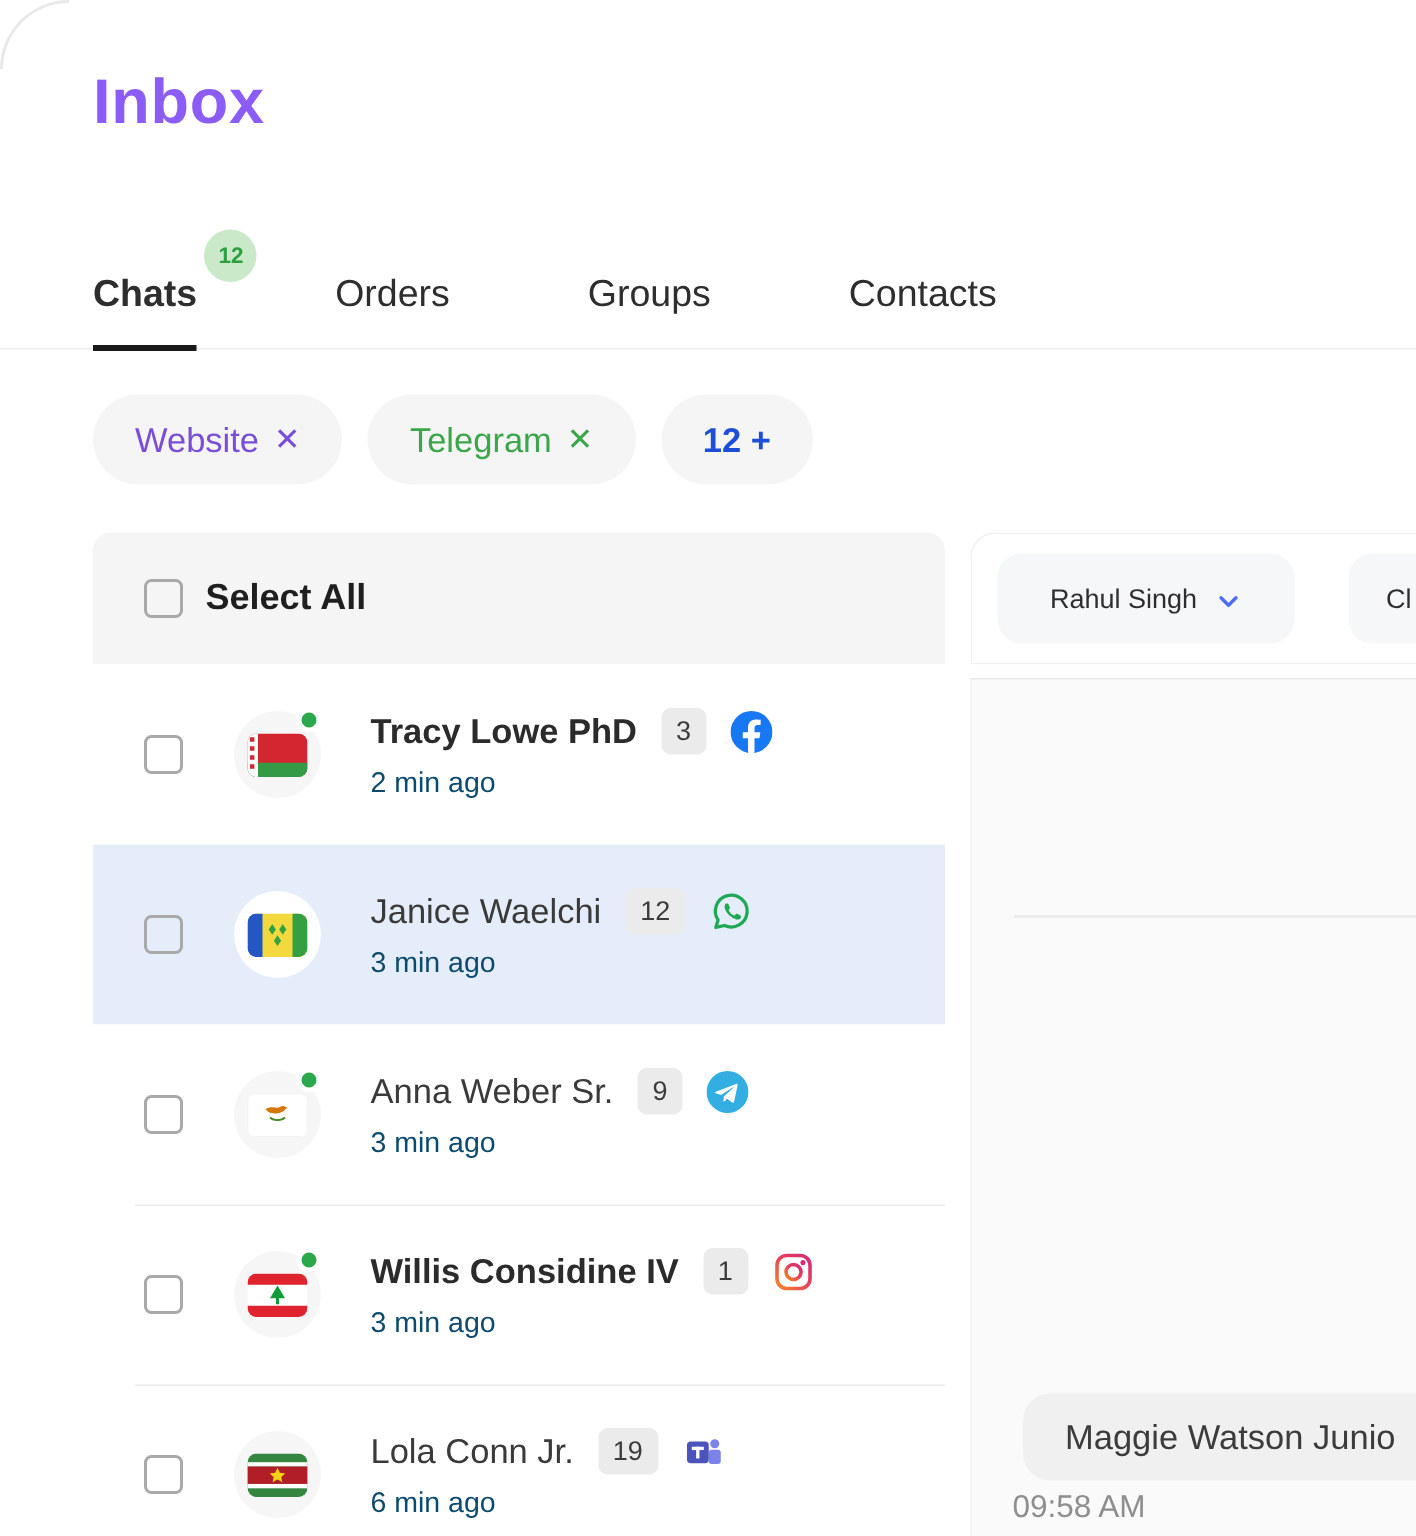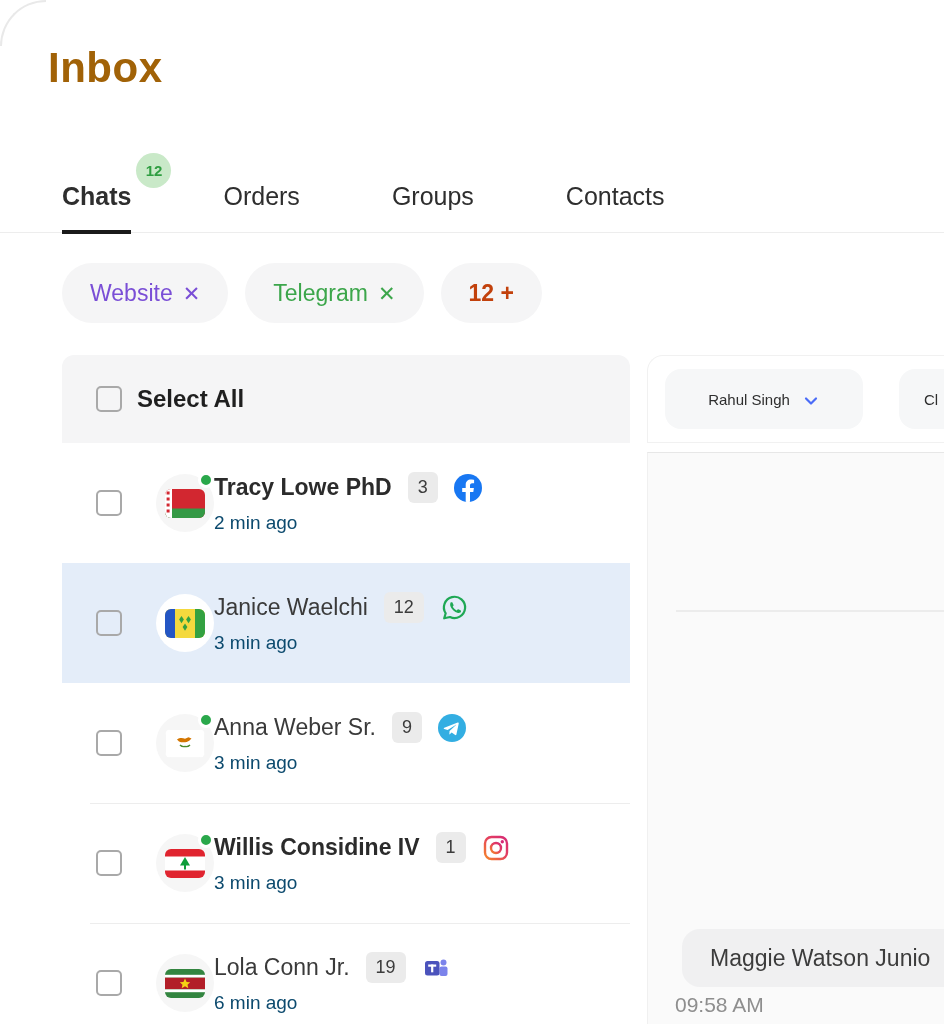--- a/index.html
+++ b/index.html
@@ -3,73 +3,73 @@
 <meta charset="utf-8">
 <style>
   * { margin:0; padding:0; box-sizing:border-box; }
   html,body { background:#fff; }
   body { font-family:"Liberation Sans", sans-serif; color:#2d2d2d; }
   .page { position:relative; width:944px; height:1024px; background:#fff; overflow:hidden; }
 
   .corner { position:absolute; top:0; left:0; width:46px; height:46px;
     border-top-left-radius:46px; border-top:2px solid #e9e9e9; border-left:2px solid #e9e9e9; }
 
-  .title { position:absolute; left:48px; top:44px; font-size:42px; font-weight:800;
-    letter-spacing:.5px; color:#a16207; }
+  .title { position:absolute; left:62px; top:44px; font-size:42px; font-weight:800;
+    letter-spacing:.5px; color:#8b5cf6; }
 
   
   .tabs-border { position:absolute; left:0; right:0; top:232px; height:1px; background:#ededed; }
   .tabs { position:absolute; left:62px; top:160px; height:73px; display:flex; align-items:center; }
   .tab { position:relative; font-size:25px; color:#2e2e2e; margin-right:92px; cursor:pointer; height:73px;
     display:flex; align-items:center; }
   .tab.active { font-weight:700; }
   .tab.active::after { content:""; position:absolute; left:0; bottom:-1px; width:100%; height:4px; background:#1a1a1a; }
   .tab-badge { position:absolute; top:-7px; right:-40px; width:35px; height:35px; border-radius:50%;
     background:#c9e9c8; color:#2f9e41; font-size:15px; font-weight:700;
     display:flex; align-items:center; justify-content:center; }
 
   
   .chips { position:absolute; left:62px; top:263px; display:flex; gap:17px; }
   .chip { height:60px; border-radius:30px; background:#f5f5f6; display:flex; align-items:center;
     padding:0 28px; font-size:23px; gap:10px; cursor:pointer; }
   .chip .x { font-size:21px; margin-top:1px; }
   .chip.purple { color:#7a4ed6; }
   .chip.green { color:#3ca64b; }
-  .chip.plain { color:#c2410c; font-weight:600; }
+  .chip.plain { color:#1d4ed8; font-weight:600; }
 
   
   .list { position:absolute; left:62px; top:355px; width:568px; }
   .list-header { height:88px; background:#f5f5f6; border-radius:12px 12px 0 0;
     display:flex; align-items:center; padding-left:34px; }
   .cb { width:26px; height:26px; border:2px solid #a9a9a9; border-radius:5px; flex:0 0 26px; cursor:pointer; background:transparent; }
   .list-header .label { margin-left:15px; font-size:24px; font-weight:700; color:#1f1f1f; }
 
   .row { position:relative; height:120px; display:flex; align-items:center; padding-left:34px; background:#fff; cursor:pointer; }
   .row.selected { background:#e4edf9; }
   .row.divided::before { content:""; position:absolute; top:0; left:28px; right:0; height:1px; background:#ededed; }
 
   .avatar { position:relative; margin-left:34px; width:58px; height:58px; border-radius:50%;
     background:#f6f6f6; display:flex; align-items:center; justify-content:center; flex:0 0 58px; }
   .row.selected .avatar { background:#fff; }
   .dot { position:absolute; top:-2px; right:0px; width:16px; height:16px; border-radius:50%;
     background:#2aa84b; border:3px solid #fff; }
 
-  .meta { }
+  .meta { margin-left:33px; }
   .line1 { display:flex; align-items:center; gap:16px; }
   .name { font-size:23px; color:#3a3a3a; }
   .name.bold { font-weight:700; color:#2b2b2b; }
   .unread { background:#ebebeb; border-radius:6px; padding:5px 10px; font-size:18px; color:#3c3c3c; }
   .time { margin-top:9px; font-size:19px; color:#0c4a6e; }
   .chan { width:28px; height:28px; display:block; }
 
   
   .conv-header { position:absolute; left:647px; top:355px; width:297px; height:88px; background:#fff;
     border:1px solid #f1f1f1; border-right:none; border-radius:16px 0 0 0; }
   .pill { position:absolute; top:13px; height:60px; background:#f6f7f8; border-radius:16px;
-    display:flex; align-items:center; justify-content:center; font-size:15px; color:#2e2e2e; cursor:pointer; gap:12px; }
+    display:flex; align-items:center; justify-content:center; font-size:18px; color:#2e2e2e; cursor:pointer; gap:12px; }
   .pill.assignee { left:17px; width:198px; }
   .pill.secondary { left:251px; width:130px; justify-content:flex-start; padding-left:25px; }
   .chev { width:18px; height:18px; margin-top:3px; }
 
   .conv-body { position:absolute; left:647px; top:452px; width:297px; height:581px; background:#fafafa;
     border-top:1px solid #e7e7e7; border-left:1px solid #f0f0f0; }
   .conv-divider { position:absolute; left:28px; right:0; top:157px; height:2px; background:#ececec; }
   .bubble { position:absolute; left:34px; top:476px; width:280px; height:58px; background:#f0f0f1;
     border-radius:18px 0 0 18px; display:flex; align-items:center; padding-left:28px;
     font-size:23px; color:#3c3c3c; white-space:nowrap; overflow:hidden; }

